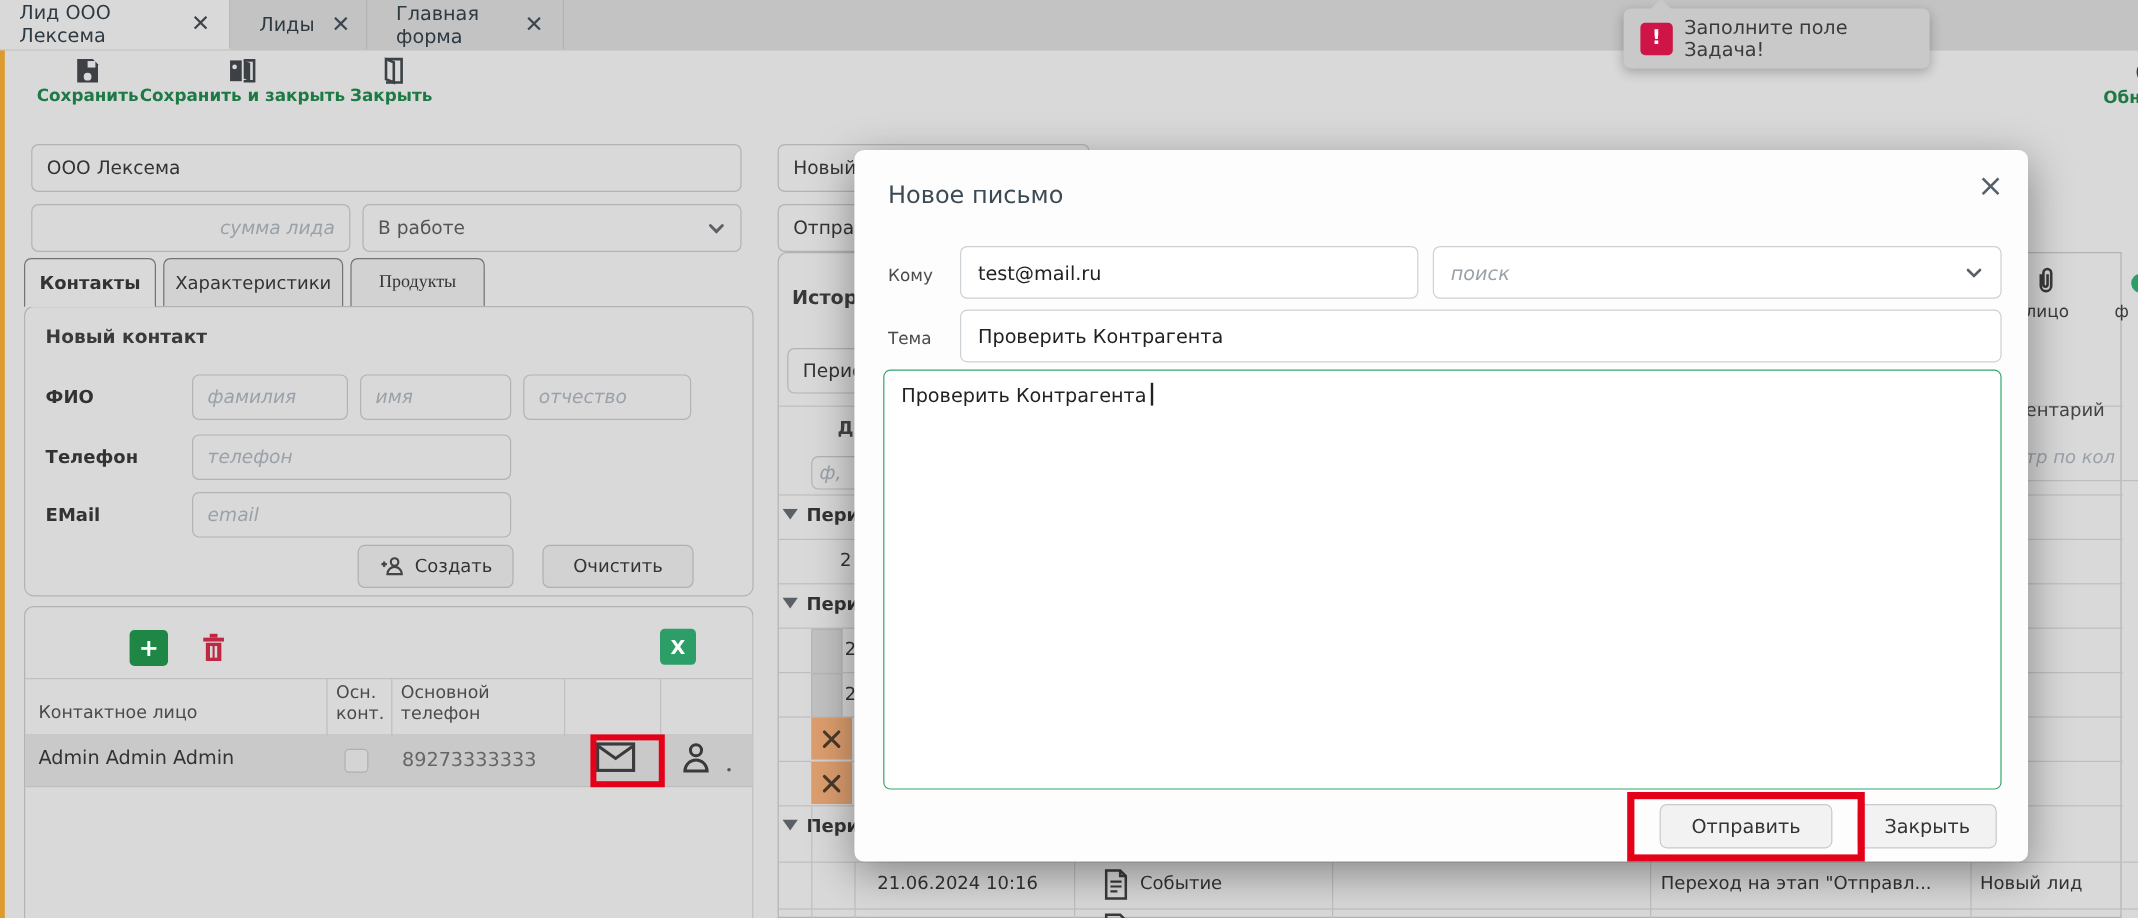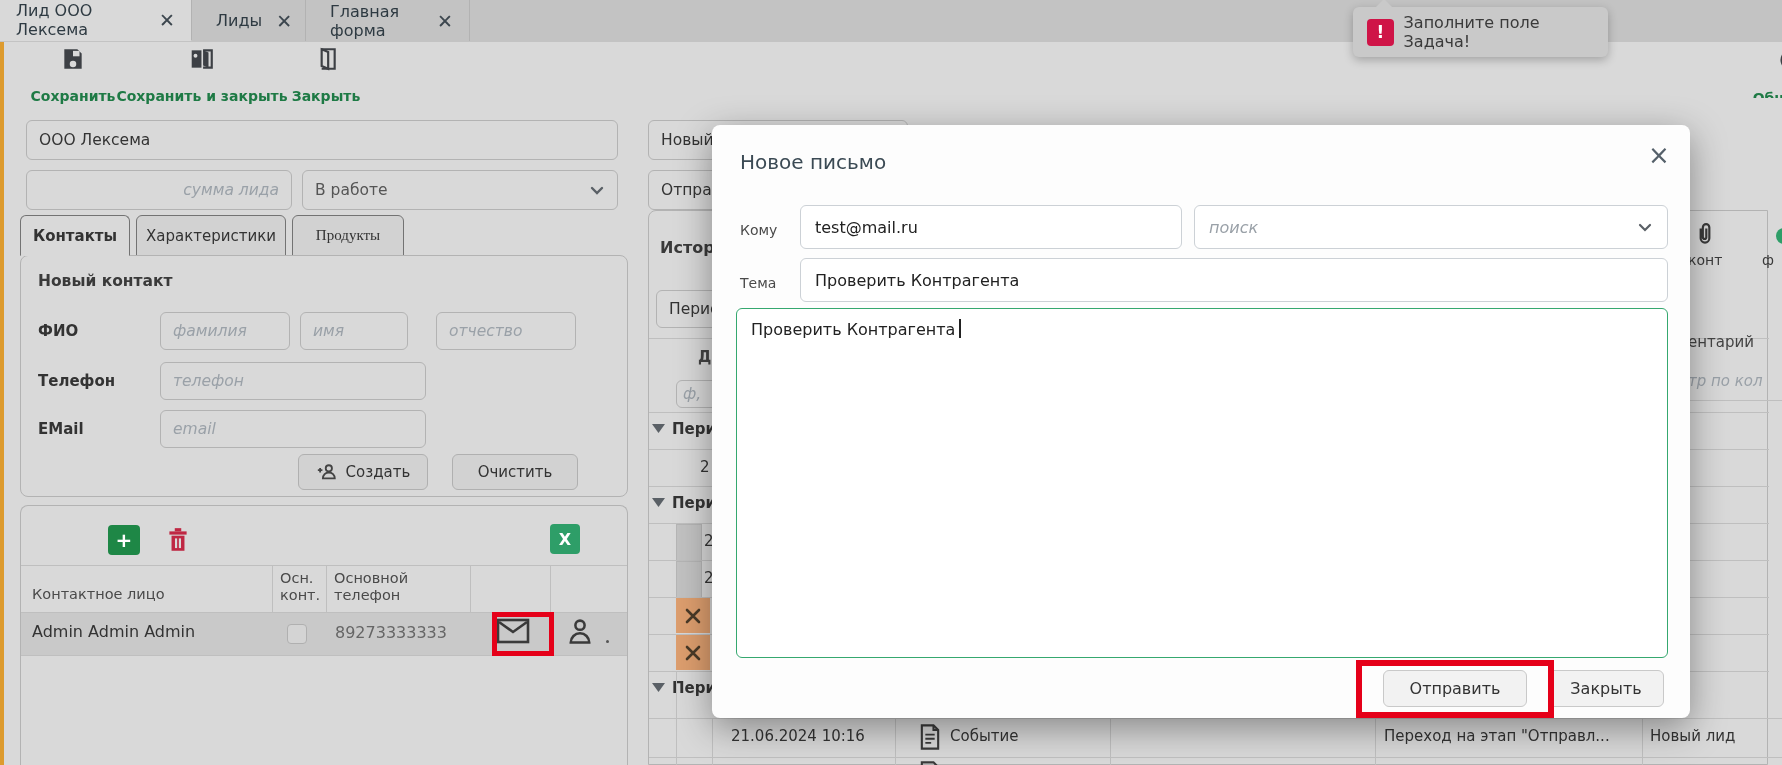--- a/index.html
+++ b/index.html
@@ -8,21 +8,21 @@
   .abs{position:absolute;}
   
   .tabbar{left:0;top:0;width:1782px;height:42px;background:#c3c3c3;border-bottom:1px solid #b2b2b2;}
   .wtab{top:0;height:41px;display:flex;align-items:center;gap:14px;padding:0 16px;box-sizing:border-box;
         font-size:16px;color:#2e3a42;border-right:1px solid #b2b2b2;}
   .wtab.active{background:#d9d9d9;border-bottom:1px solid #d9d9d9;}
   .wtab .x{font-size:19px;font-weight:bold;color:#3c464e;cursor:pointer;}
   
   .toolbar{left:0;top:42px;width:1782px;height:58px;background:#d9d9d9;}
   .tbtn{top:46px;height:52px;display:flex;flex-direction:column;align-items:center;justify-content:flex-start;}
-  .tbtn .lbl{font-size:14px;font-weight:bold;color:#1e7a45;margin-top:16px;white-space:nowrap;}
+  .tbtn .lbl{font-size:14px;font-weight:bold;color:#1e7a45;margin-top:0;white-space:nowrap;}
   .strip{left:0;top:42px;width:4px;height:723px;background:#dd9b2f;}
   
   .fld{box-sizing:border-box;border:1px solid #b3b3b3;border-radius:6px;background:#d9d9d9;
        font-size:15.5px;color:#333;display:flex;align-items:center;padding:0 12px;}
   .ph{color:#9aa1a8;font-style:italic;}
   .grp{box-sizing:border-box;border:1px solid #b3b3b3;border-radius:8px;background:#d9d9d9;}
   .ltab{box-sizing:border-box;border:1px solid #737373;border-radius:6px 6px 0 0;background:#d2d2d2;
         display:flex;align-items:center;justify-content:center;font-size:15px;color:#333;}
   .ltab.active{background:#d9d9d9;font-weight:bold;border-bottom:1px solid #d9d9d9;}
   .formlab{font-size:15px;font-weight:bold;color:#3a3a3a;}
@@ -141,21 +141,21 @@
   <div class="abs ltab" style="left:292px;top:215px;width:112px;height:41px;font-family:Liberation Serif, serif;">
     <span>Продукты</span>
   </div>
 
   <div class="abs grp" style="left:20px;top:255px;width:608px;height:242px;"></div>
   <div class="abs formlab" style="left:38px;top:272px;font-size:15.5px;">Новый контакт</div>
   <div class="abs" style="left:38px;top:322px;font-size:15px;font-weight:bold;">ФИО</div>
   <div class="abs fld" style="left:160px;top:312px;width:130px;height:38px;">
     <span class="ph">фамилия</span>
   </div>
-  <div class="abs fld" style="left:300px;top:312px;width:108px;height:38px;">
+  <div class="abs fld" style="left:300px;top:312px;width:126px;height:38px;">
     <span class="ph">имя</span>
   </div>
   <div class="abs fld" style="left:436px;top:312px;width:140px;height:38px;">
     <span class="ph">отчество</span>
   </div>
   <div class="abs" style="left:38px;top:372px;font-size:15px;font-weight:bold;">Телефон</div>
   <div class="abs fld" style="left:160px;top:362px;width:266px;height:38px;">
     <span class="ph">телефон</span>
   </div>
   <div class="abs" style="left:38px;top:420px;font-size:15px;font-weight:bold;">EMail</div>
@@ -317,21 +317,21 @@
     <svg width="24" height="28" viewBox="0 0 20 24">
         <path d="M3 2h10l4 4v16H3z" fill="none" stroke="#3a3a3a" stroke-width="1.8"></path>
       </svg>
   </div>
 
   <div class="abs" style="left:1692px;top:222px;">
     <svg width="26" height="26" viewBox="0 0 24 24">
         <path d="M8 6v9a4 4 0 0 0 8 0V5a3 3 0 0 0-6 0v9a1.6 1.6 0 0 0 3.2 0V6" fill="none" stroke="#3a3a3a" stroke-width="2"></path>
       </svg>
   </div>
-  <div class="abs" style="left:1688px;top:252px;font-size:14px;color:#3a3a3a;white-space:nowrap;">конт</div>
+  <div class="abs" style="left:1688px;top:252px;font-size:14px;color:#3a3a3a;white-space:nowrap;">лицо</div>
   <div class="abs" style="left:1774px;top:226px;width:8px;height:18px;overflow:hidden;">
     <svg width="20" height="20" viewBox="0 0 20 20">
         <circle cx="10" cy="10" r="8" fill="#2e9e68"></circle>
       </svg>
   </div>
   <div class="abs" style="left:1762px;top:252px;font-size:14px;color:#3a3a3a;">ф</div>
   <div class="abs" style="left:1688px;top:333px;font-size:15px;color:#444;white-space:nowrap;">ентарий</div>
   <div class="abs ph" style="left:1688px;top:372px;font-size:15px;white-space:nowrap;">тр по кол</div>
   <div class="abs hline" style="left:1690px;top:400px;width:92px;"></div>
 

